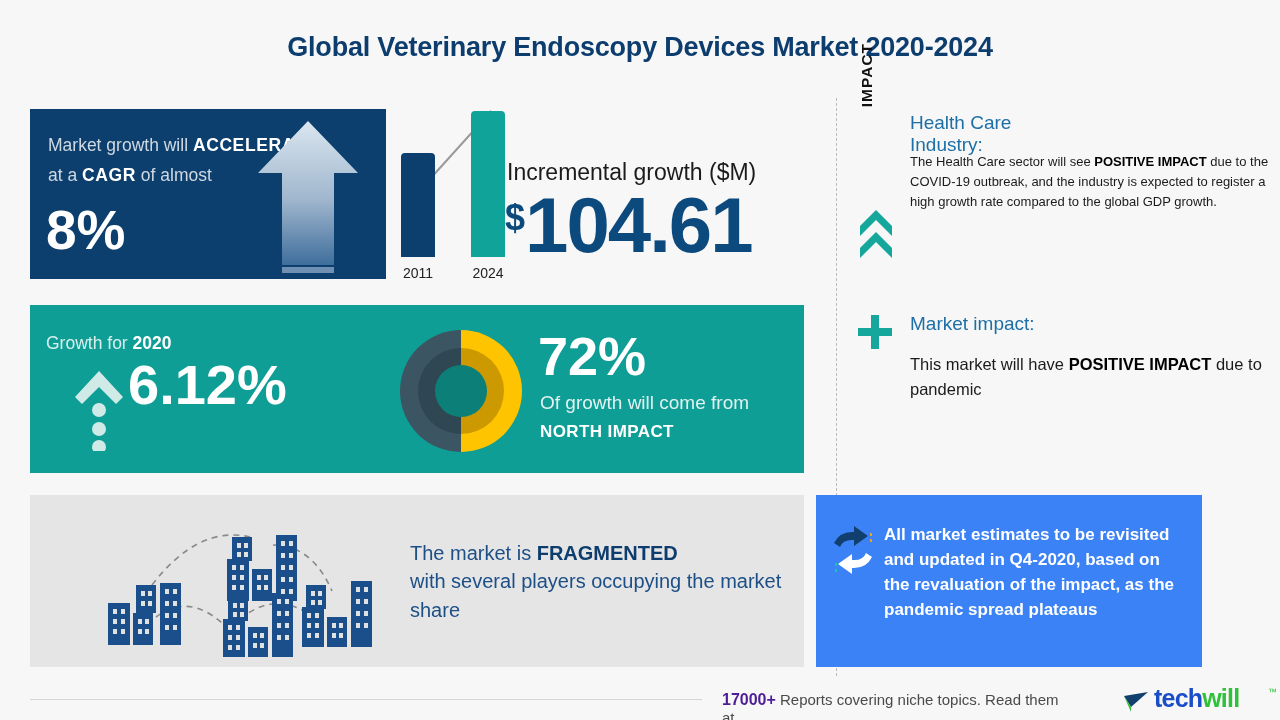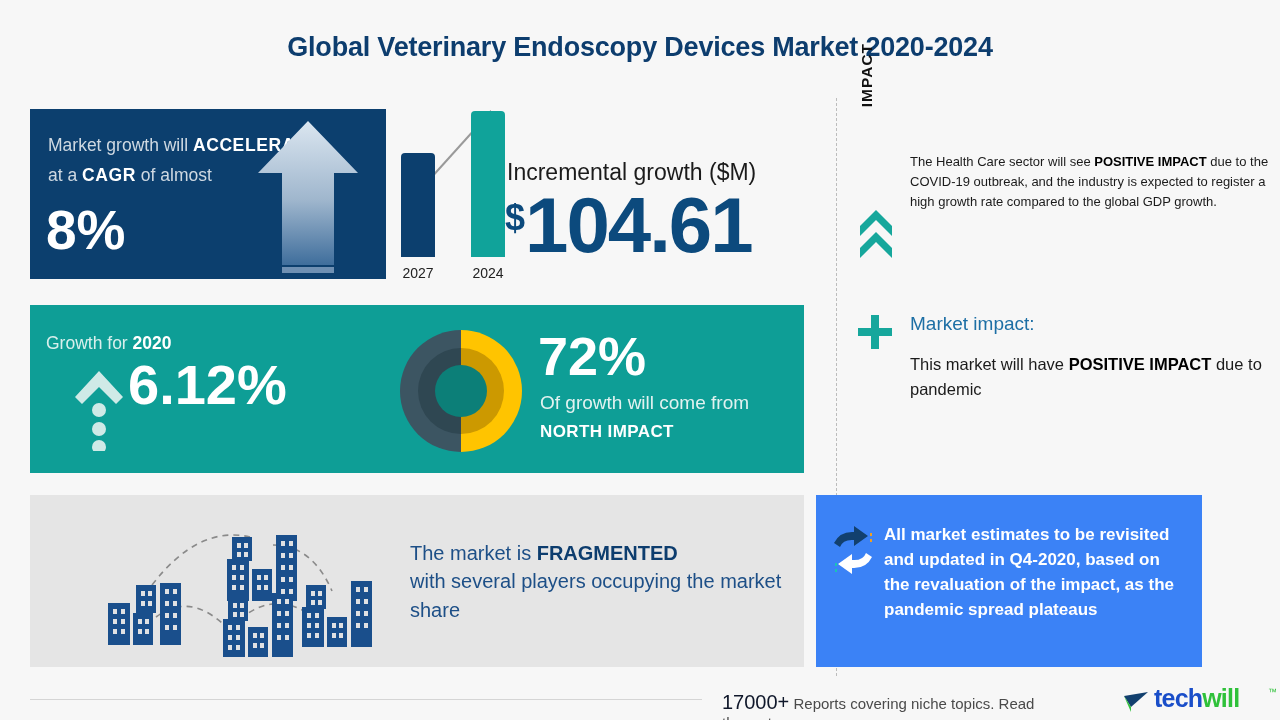--- a/index.html
+++ b/index.html
@@ -153,21 +153,21 @@
   .note-text {
     position: absolute; left: 68px; top: 28px; width: 306px;
     font-size: 17px; font-weight: bold; line-height: 1.47; color: #ffffff;
   }
 
   
   .foot-text {
     position: absolute; left: 722px; top: 691px;
     font-size: 15px; color: #4a4a4a;
   }
-  .foot-text b { color: #0f172a; font-weight: normal; font-size: 20px; }
+  .foot-text b { color: #4c1d95; font-weight: bold; font-size: 16px; }
   .logo { position: absolute; left: 1122px; top: 686px; }
   .logo-mark { position: absolute; left: 0; top: 4px; }
   .logo-text {
     position: absolute; left: 32px; top: 0px;
     font-size: 25px; font-weight: bold; letter-spacing: -0.8px; line-height: 1;
   }
   .logo-text .t1 { color: #1a4ec9; }
   .logo-text .t2 { color: #2fc13a; }
   .logo-tm { position: absolute; left: 146px; top: 1px; font-size: 9px; color: #2fc13a; }
 </style>
@@ -199,21 +199,21 @@
     </div>
   </div>
 
   <div class="bars">
     <svg class="bars-arrow" width="120" height="120" viewBox="0 0 120 120">
       <line x1="18" y1="100" x2="92" y2="18" stroke="#9a9a9a" stroke-width="2"></line>
       <path d="M98 10 L84 20 L92 27 Z" fill="#6e6e6e"></path>
     </svg>
     <div class="bar b2019"></div>
     <div class="bar b2024"></div>
-    <div class="bar-lab l2019">2027</div>
+    <div class="bar-lab l2019">2011</div>
     <div class="bar-lab l2024">2024</div>
   </div>
 
   <div class="inc-label">Incremental growth ($M)</div>
   <div class="inc-value">
     <span class="cur">$</span><span class="num">104.61</span>
   </div>
 
   <div class="teal">
     <div class="teal-head"><span>Growth for </span><b>2020</b></div>
@@ -382,20 +382,21 @@
     </svg>
   </div>
 
   <div class="plus-icon">
     <svg width="40" height="40" viewBox="0 0 40 40">
       <rect x="16" y="3" width="8" height="34" fill="#16a79c"></rect>
       <rect x="3" y="16" width="34" height="8" fill="#16a79c"></rect>
     </svg>
   </div>
 
+  <div class="hc-head">Health Care Industry:</div>
   <div class="hc-body"><span>The Health Care sector will see </span><b>POSITIVE IMPACT</b><span> due to the COVID-19 outbreak, and the industry is expected to register a high growth rate compared to the global GDP growth.</span></div>
 
   <div class="mi-head">Market impact:</div>
   <div class="mi-body"><span>This market will have </span><b>POSITIVE IMPACT</b><span> due to pandemic</span></div>
 
   <div class="note">
     <div class="note-icon">
       <svg width="56" height="56" viewBox="0 0 56 56">
         <path d="M8 20 Q14 8 28 9 L28 3 L42 13 L28 23 L28 17 Q17 16 14 24 Z" fill="#12406e"></path>
         <path d="M46 34 Q40 46 26 45 L26 51 L12 41 L26 31 L26 37 Q37 38 40 30 Z" fill="#ffffff"></path>

